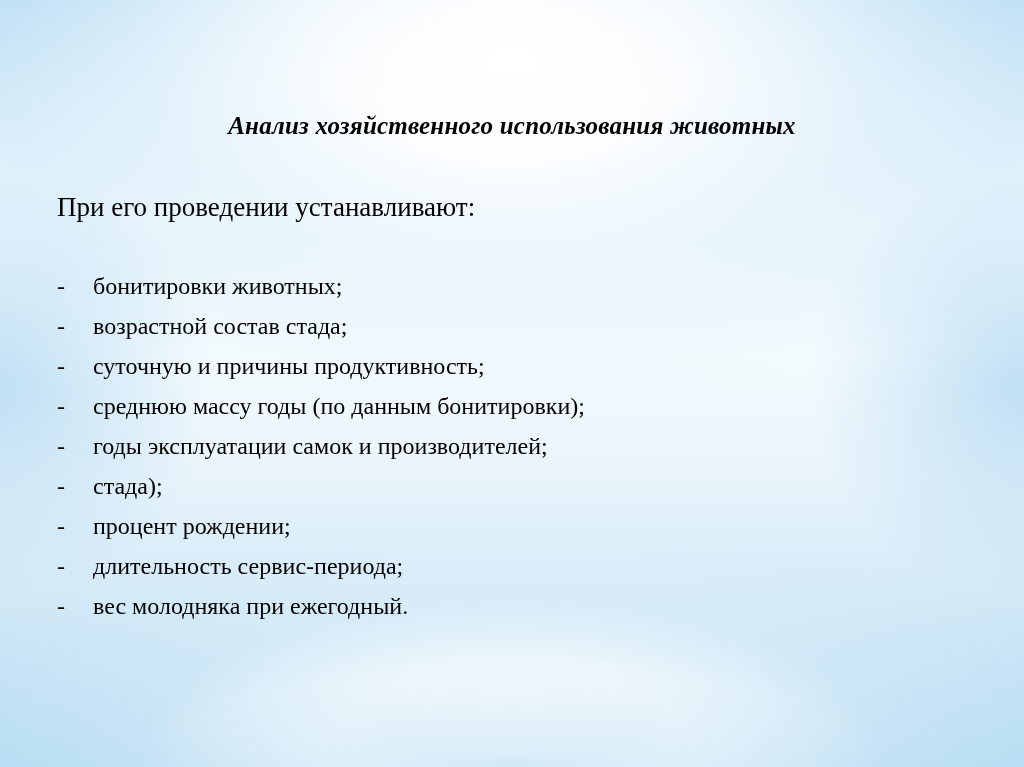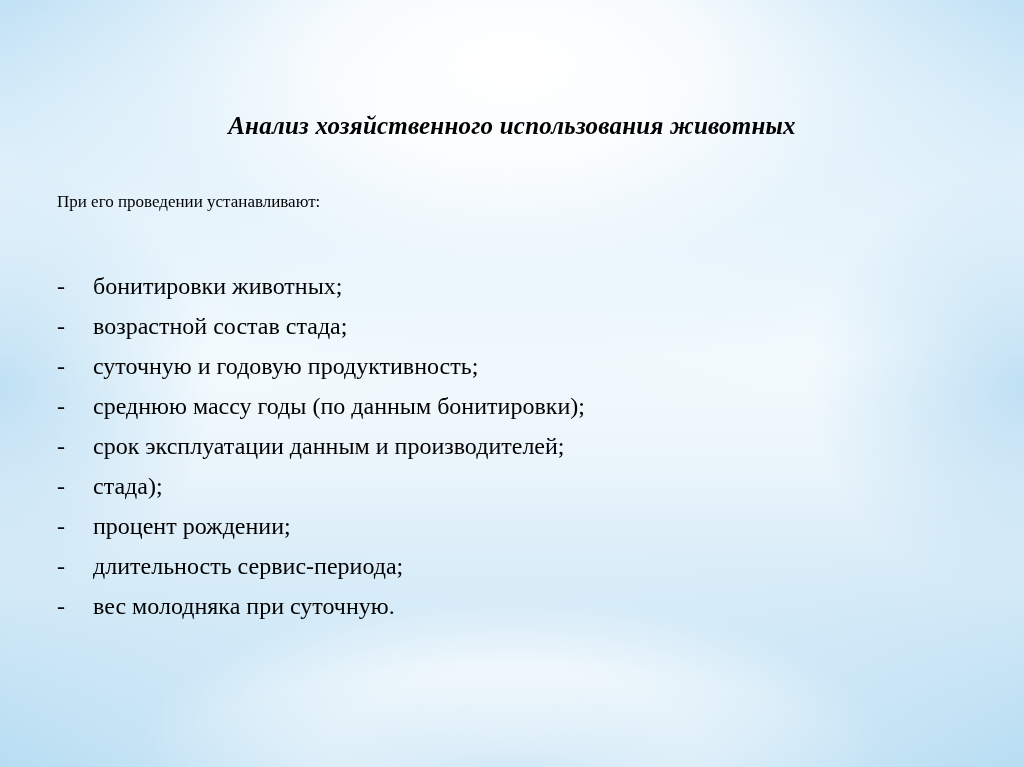--- a/index.html
+++ b/index.html
@@ -46,21 +46,21 @@
     font-weight: bold;
     font-style: italic;
     font-size: 25px;
     color: #000000;
     letter-spacing: 0.2px;
   }
   #intro-line {
     position: absolute;
     top: 192px;
     left: 57px;
-    font-size: 17px;
+    font-size: 27px;
     color: #000000;
   }
   #bullet-list {
     position: absolute;
     top: 270px;
     left: 57px;
     width: 920px;
   }
   .bullet-row {
     display: flex;
@@ -110,31 +110,31 @@
         <span class="bullet-text">бонитировки животных;</span>
       </div>
 
       <div class="bullet-row">
         <span class="bullet-dash">-</span>
         <span class="bullet-text">возрастной состав стада;</span>
       </div>
 
       <div class="bullet-row">
         <span class="bullet-dash">-</span>
-        <span class="bullet-text">суточную и годовую продуктивность;</span>
+        <span class="bullet-text">суточную и причины продуктивность;</span>
       </div>
 
       <div class="bullet-row">
         <span class="bullet-dash">-</span>
         <span class="bullet-text">среднюю массу годы (по данным бонитировки);</span>
       </div>
 
       <div class="bullet-row">
         <span class="bullet-dash">-</span>
-        <span class="bullet-text">срок эксплуатации данным и производителей;</span>
+        <span class="bullet-text">годы эксплуатации самок и производителей;</span>
       </div>
 
       <div class="bullet-row">
         <span class="bullet-dash">-</span>
         <span class="bullet-text justify">
           <span>стада);</span>
         </span>
       </div>
 
       <div class="bullet-row">
@@ -142,18 +142,18 @@
         <span class="bullet-text">процент рождении;</span>
       </div>
 
       <div class="bullet-row">
         <span class="bullet-dash">-</span>
         <span class="bullet-text">длительность сервис-периода;</span>
       </div>
 
       <div class="bullet-row">
         <span class="bullet-dash">-</span>
-        <span class="bullet-text">вес молодняка при суточную.</span>
+        <span class="bullet-text">вес молодняка при ежегодный.</span>
       </div>
 
     </div>
   </div>
 </div>
 
 </body></html>

